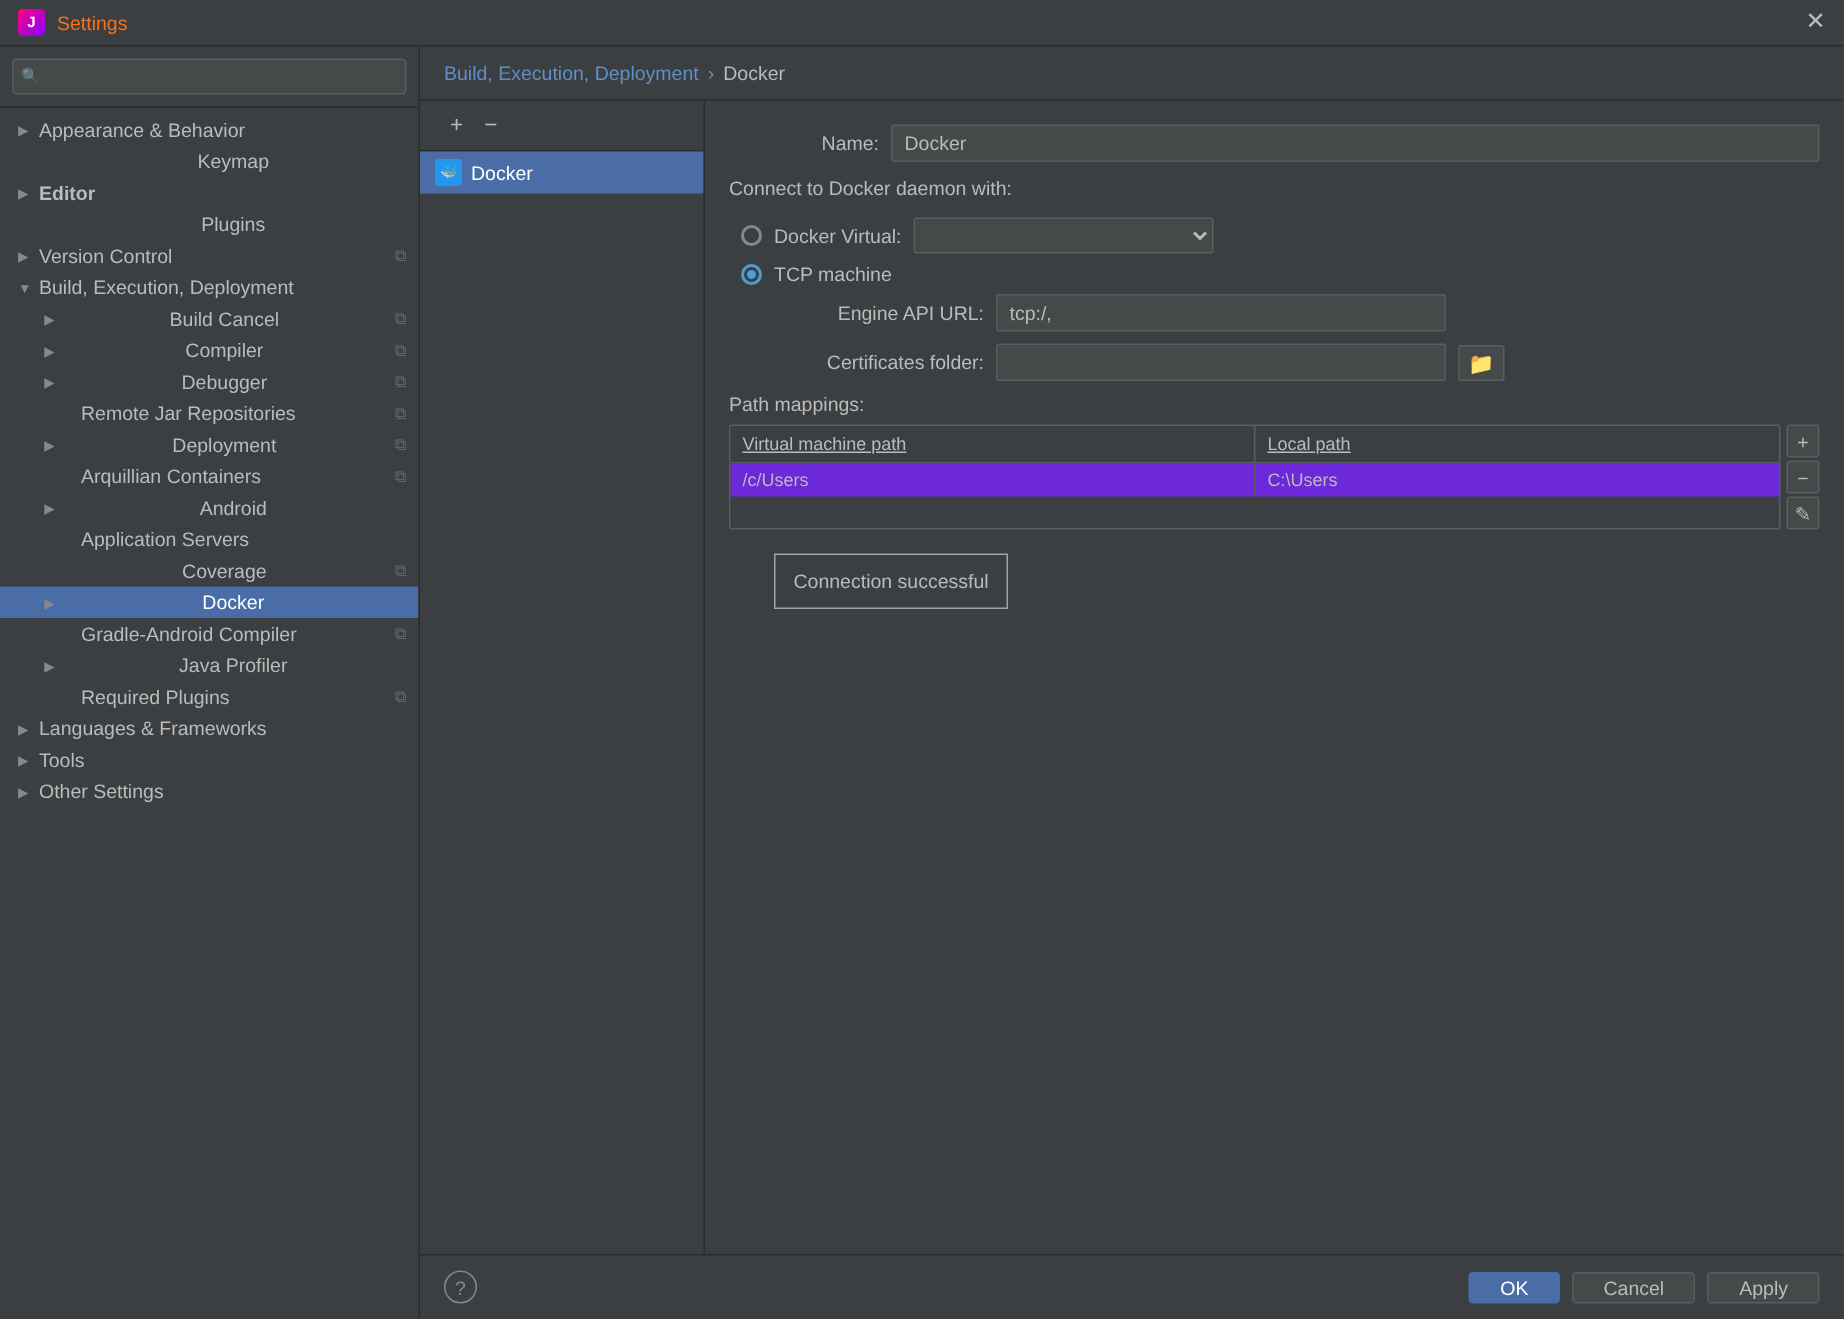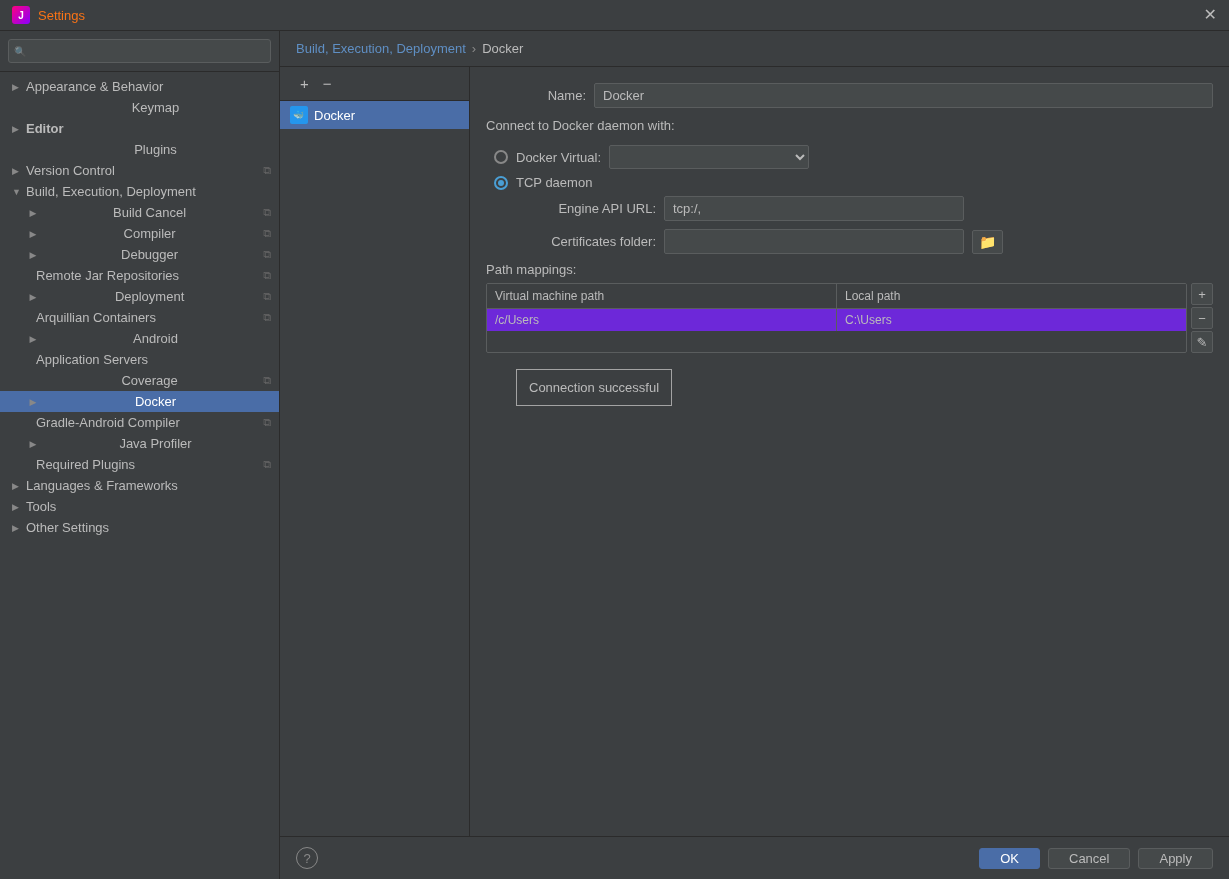--- a/index.html
+++ b/index.html
@@ -121,21 +121,21 @@
     .tree-item .label {
       flex: 1;
     }
     .tree-item .copy-icon {
       color: #666;
       font-size: 11px;
       margin-left: 4px;
     }
     .indent-1 { padding-left: 12px; }
     .indent-2 { padding-left: 26px; text-align: center; }
-    .indent-3 { padding-left: 22px; }
+    .indent-3 { padding-left: 40px; }
     
     .content-area {
       flex: 1;
       display: flex;
       flex-direction: column;
       background: #3c3f41;
       overflow: hidden;
     }
     .content-header {
       padding: 10px 16px;
@@ -325,20 +325,21 @@
     .path-table {
       flex: 1;
       border: 1px solid #5a5d5e;
       border-radius: 2px;
       overflow: hidden;
     }
     .path-table-header {
       display: flex;
       background: #3c3f41;
       border-bottom: 1px solid #5a5d5e;
+      text-decoration: underline;
     }
     .path-col-header {
       flex: 1;
       padding: 5px 8px;
       color: #bbbbbb;
       font-size: 12px;
     }
     .path-col-header:first-child {
       border-right: 1px solid #5a5d5e;
     }
@@ -620,21 +621,21 @@
           <div class="radio-btn"></div>
           <span class="radio-label">Docker Virtual:</span>
           <select class="radio-select">
             <option value=""></option>
           </select>
         </div>
 
         
         <div class="radio-row">
           <div class="radio-btn checked"></div>
-          <span class="radio-label">TCP daemon</span>
+          <span class="radio-label">TCP machine</span>
         </div>
 
         
         <div class="sub-form-row">
           <span class="sub-label">Engine API URL:</span>
           <input class="sub-input" type="text" value="tcp:/,                   " style="">
         </div>
 
         
         <div class="sub-form-row">

